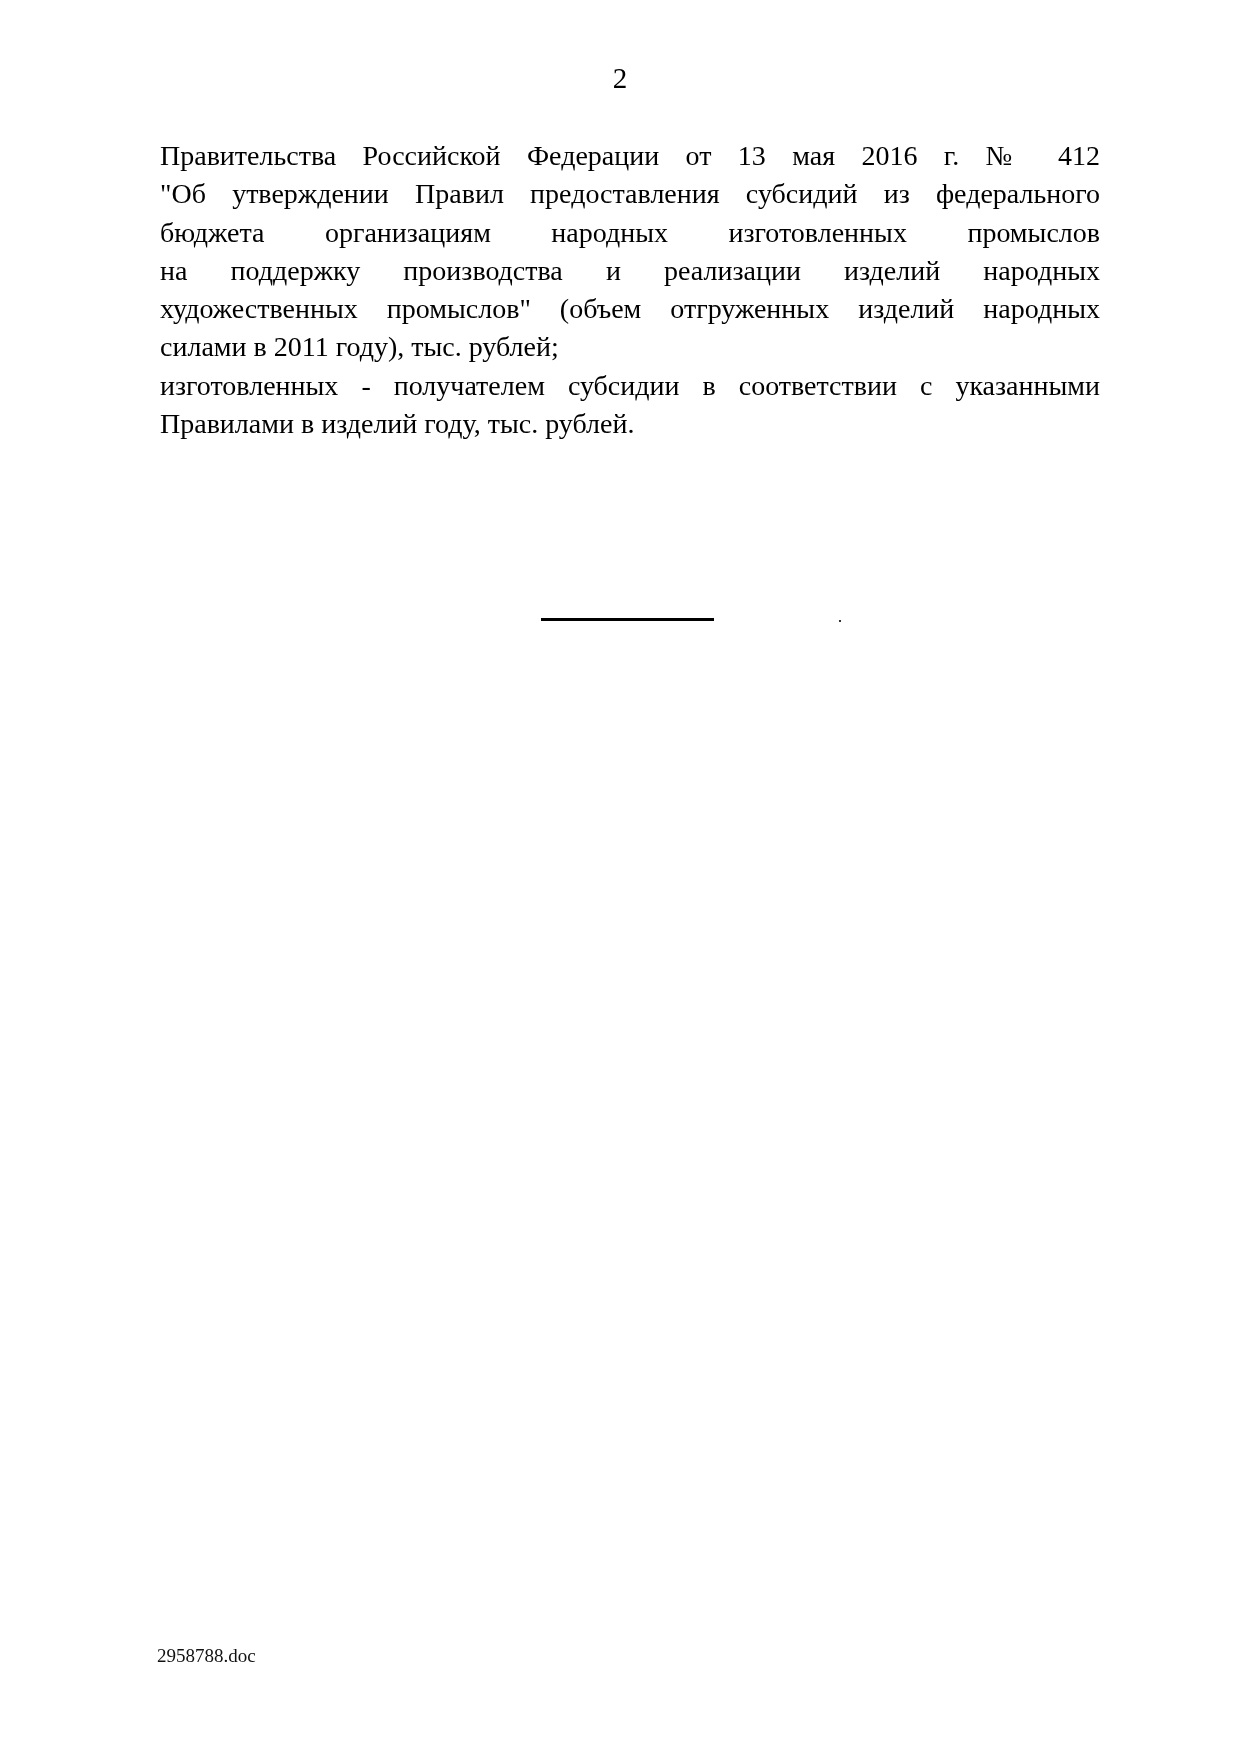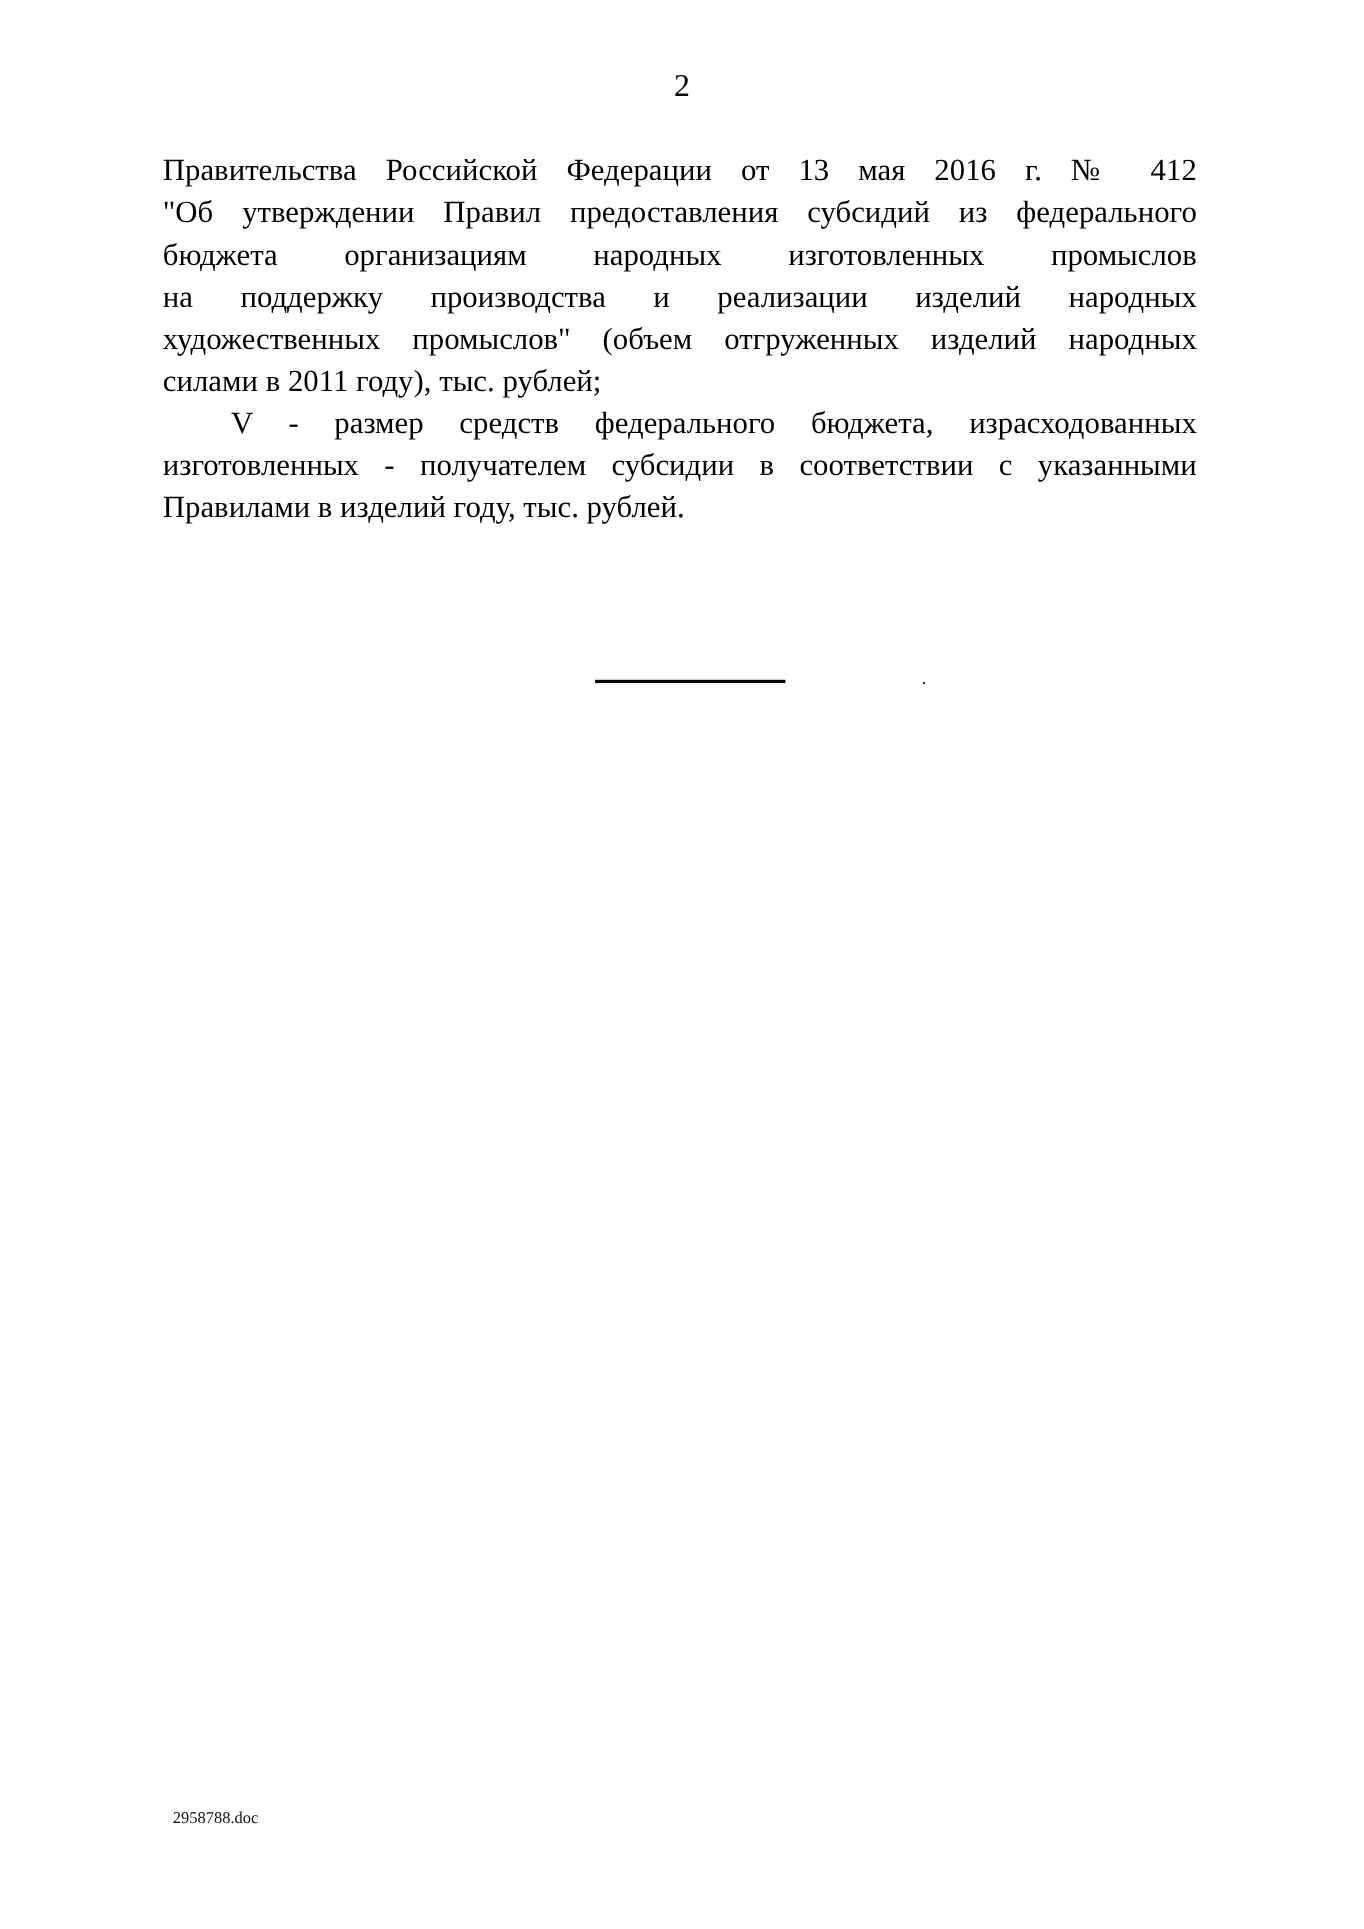--- a/index.html
+++ b/index.html
@@ -1,46 +1,45 @@
 <!DOCTYPE html>
 <html><head>
 <meta charset="utf-8">
 <style>
   html, body { margin:0; padding:0; background:#ffffff; }
   body { width:1240px; height:1754px; position:relative; overflow:hidden;
          font-family:"Liberation Serif", "DejaVu Serif", serif; color:#000; }
   .page-number { position:absolute; top:62px; left:0; width:1240px; text-align:center;
          font-size:29px; }
-  .body-text { position:absolute; top:137px; left:148px; width:940px;
+  .body-text { position:absolute; top:137px; left:160px; width:940px;
          font-size:28px; line-height:38.3px; }
   .para { margin:0; text-align:justify; text-align-last:left; }
   .line { display:block; text-align:justify; text-align-last:justify; white-space:nowrap; }
   .line.last { text-align-last:left; }
   .separator { position:absolute; top:618px; left:541px; width:173px; height:3px; background:#000; }
   .sep-dot { position:absolute; top:620px; left:839px; width:2px; height:2px; background:#333; }
-  .footer-ref { position:absolute; top:1645px; left:157px; font-size:15px; letter-spacing:0; color:#111; }
+  .footer-ref { position:absolute; top:1645px; left:157px; font-size:19px; letter-spacing:0; color:#111; }
 </style>
 </head>
 <body>
 
 <div>
 
   <div class="page-number">2</div>
 
   <div class="body-text">
     <p class="para">
       <span class="line">Правительства Российской Федерации от 13 мая 2016 г. № 412</span>
       <span class="line">"Об утверждении Правил предоставления субсидий из федерального</span>
       <span class="line">бюджета организациям народных изготовленных промыслов</span>
       <span class="line">на поддержку производства и реализации изделий народных</span>
       <span class="line">художественных промыслов" (объем отгруженных изделий народных</span>
       <span class="line last">силами в 2011 году), тыс. рублей;</span>
     </p>
     <p class="para">
-      <span class="line" style="padding-left:62px;">V - размер средств федерального бюджета, израсходованных</span>
       <span class="line">изготовленных - получателем субсидии в соответствии с указанными</span>
       <span class="line last">Правилами в изделий году, тыс. рублей.</span>
     </p>
   </div>
 
   <div class="separator"></div>
   <div class="sep-dot"></div>
 
   <div class="footer-ref">2958788.doc</div>
 

